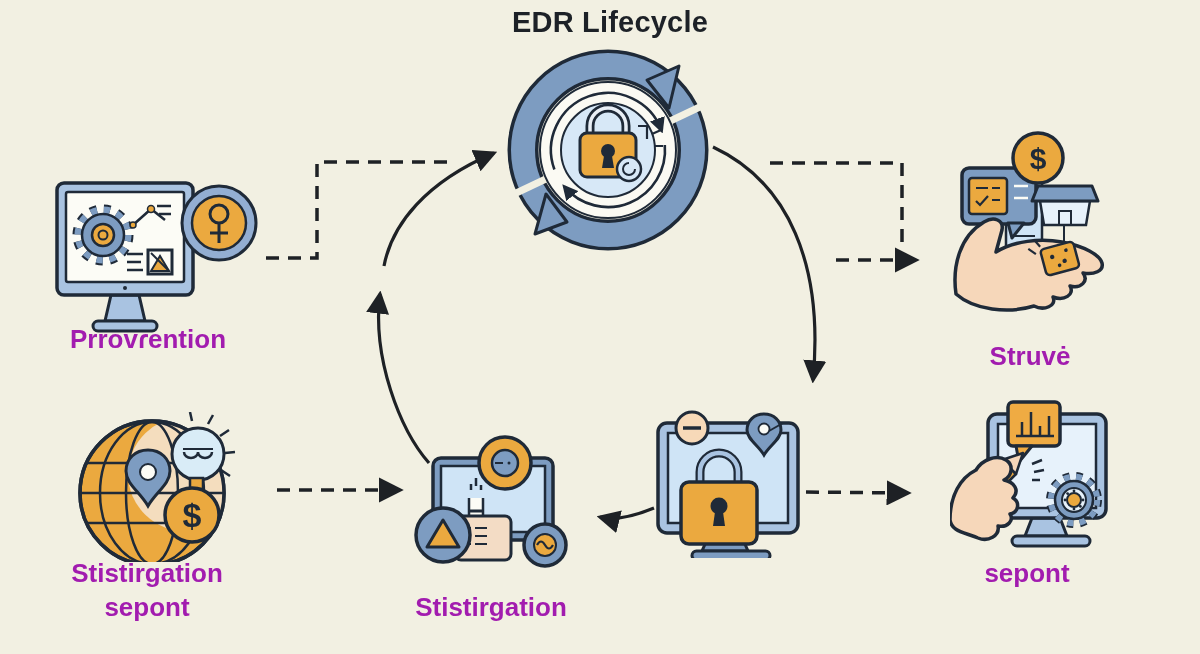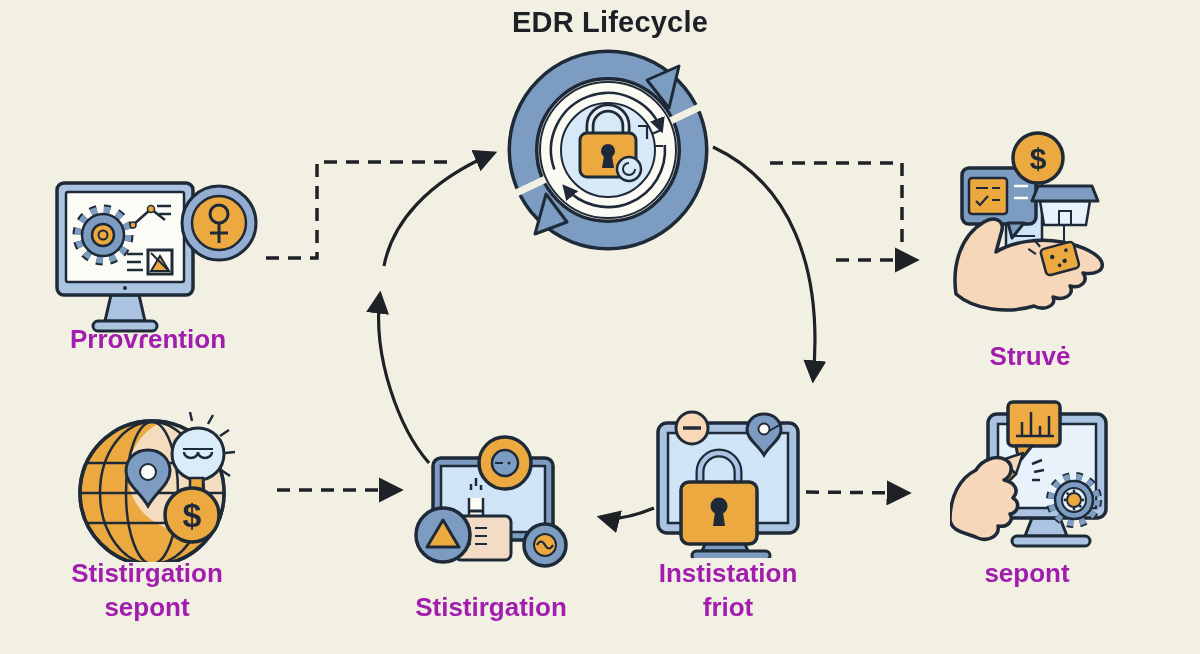--- a/index.html
+++ b/index.html
@@ -254,24 +254,20 @@
 
   <div class="abs label" style="left:147px;top:556px">
     <div>Stistirgation</div>
     <div>sepont</div>
   </div>
 
   <div class="abs label" style="left:491px;top:590px">
     <div>Stistirgation</div>
   </div>
 
-  <div class="abs label" style="left:728px;top:556px">
-    <div>Instistation</div>
-    <div>friot</div>
-  </div>
 
   <div class="abs label" style="left:1030px;top:339px">
     <div>Struvė</div>
   </div>
 
   <div class="abs label" style="left:1027px;top:556px">
     <div>sepont</div>
   </div>
 
 </div>

